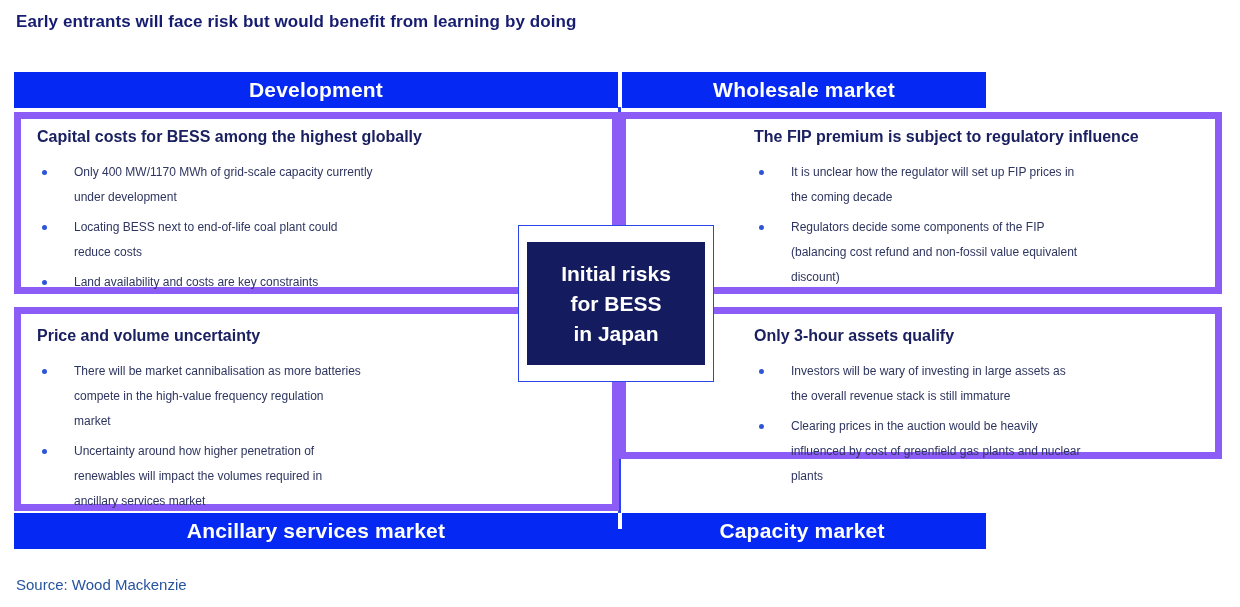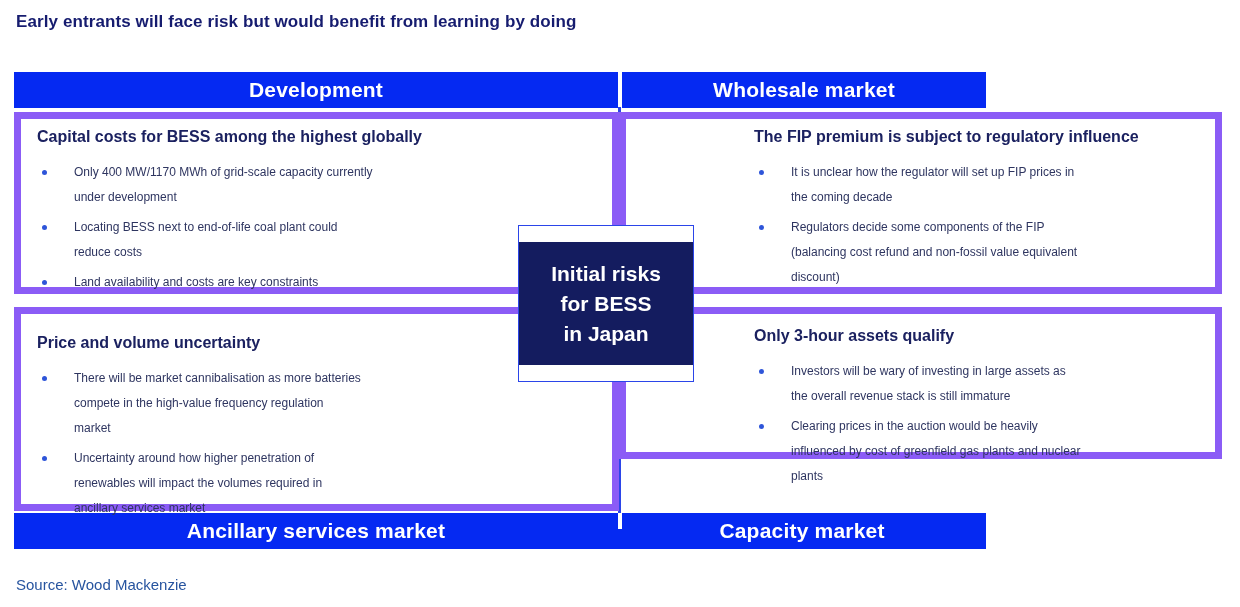--- a/index.html
+++ b/index.html
@@ -64,21 +64,21 @@
   .vline-bottom { top: 380px; height: 133px; }
   
   .quad {
     position: absolute;
     background: #ffffff;
     border: 7px solid #8b5cf6;
     z-index: 2;
   }
   .q-tl { left: 14px;  top: 112px; width: 605px; height: 182px; padding: 5px 14px 0 16px; }
   .q-tr { left: 619px; top: 112px; width: 603px; height: 182px; padding: 5px 10px 16px 128px; }
-  .q-bl { left: 14px;  top: 307px; width: 605px; height: 204px; padding: 16px 14px 0 16px; }
+  .q-bl { left: 14px;  top: 307px; width: 605px; height: 204px; padding: 9px 14px 0 16px; }
   .q-br { left: 619px; top: 307px; width: 603px; height: 152px; padding: 9px 10px 0 128px; }
   .quad h2 {
     font-size: 16px;
     font-weight: 700;
     color: #1B2160;
     line-height: 25px;
     margin-bottom: 11px;
   }
   .bullet { display: flex; margin-bottom: 5px; }
   .bullet .dot {
@@ -92,21 +92,21 @@
     margin-left: 27px;
     font-size: 12px;
     line-height: 25px;
     color: #2E3560;
     white-space: pre-line;
   }
   
   .center-outer {
     position: absolute;
     left: 518px; top: 225px;
-    width: 176px; height: 157px;
+    width: 196px; height: 157px;
     background: #ffffff;
     border: 1.5px solid #2B45E9;
     display: flex;
     align-items: center;
     justify-content: center;
     z-index: 5;
   }
   .center-inner {
     width: 178px; height: 123px;
     background: #141C5F;

